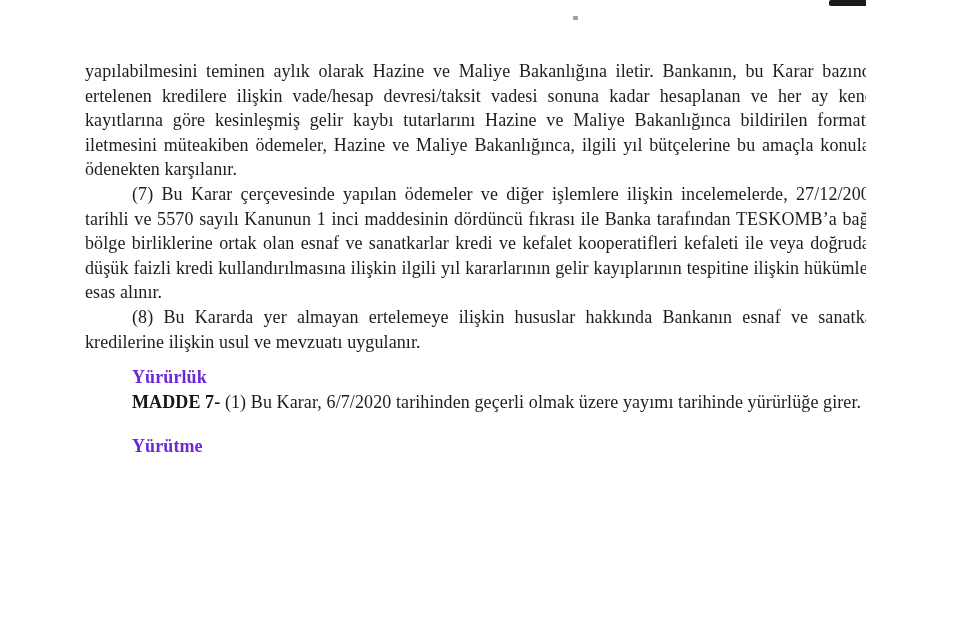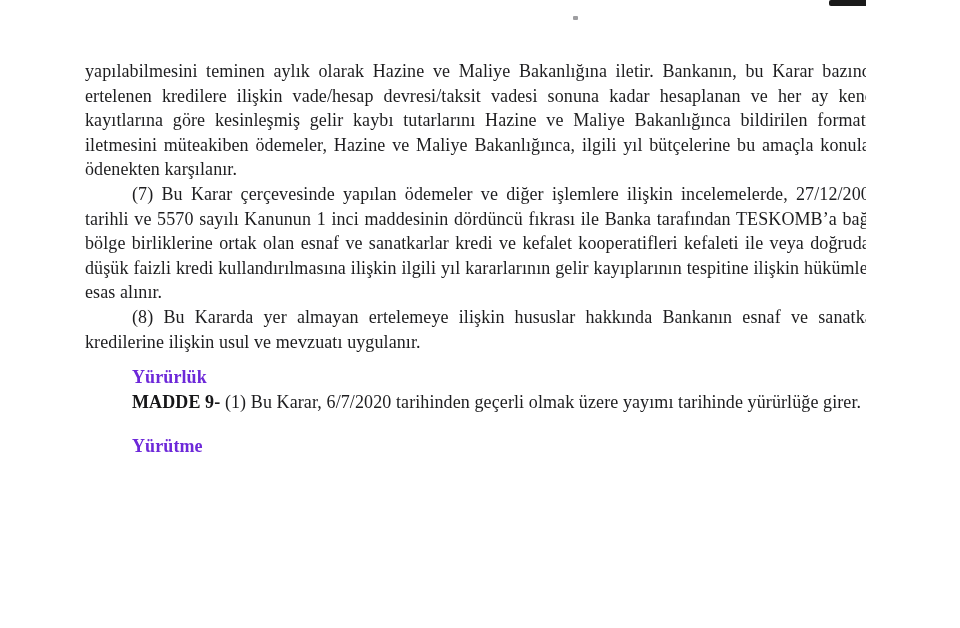--- a/index.html
+++ b/index.html
@@ -81,21 +81,21 @@
   <div class="doc-text">
 
     <p class="para">yapılabilmesini teminen aylık olarak Hazine ve Maliye Bakanlığına iletir. Bankanın, bu Karar bazında ertelenen kredilere ilişkin vade/hesap devresi/taksit vadesi sonuna kadar hesaplanan ve her ay kendi kayıtlarına göre kesinleşmiş gelir kaybı tutarlarını Hazine ve Maliye Bakanlığınca bildirilen formatta iletmesini müteakiben ödemeler, Hazine ve Maliye Bakanlığınca, ilgili yıl bütçelerine bu amaçla konulan ödenekten karşılanır.</p>
 
     <p class="para indent">(7) Bu Karar çerçevesinde yapılan ödemeler ve diğer işlemlere ilişkin incelemelerde, 27/12/2006 tarihli ve 5570 sayılı Kanunun 1 inci maddesinin dördüncü fıkrası ile Banka tarafından TESKOMB’a bağlı bölge birliklerine ortak olan esnaf ve sanatkarlar kredi ve kefalet kooperatifleri kefaleti ile veya doğrudan düşük faizli kredi kullandırılmasına ilişkin ilgili yıl kararlarının gelir kayıplarının tespitine ilişkin hükümleri esas alınır.</p>
 
     <p class="para indent">(8) Bu Kararda yer almayan ertelemeye ilişkin hususlar hakkında Bankanın esnaf ve sanatkâr kredilerine ilişkin usul ve mevzuatı uygulanır.</p>
 
     <div class="section section-1">
       <p class="heading">Yürürlük</p>
-      <p class="para indent article"><b>MADDE 9-</b><span> (1) Bu Karar, 6/7/2020 tarihinden geçerli olmak üzere yayımı tarihinde yürürlüğe girer.</span></p>
+      <p class="para indent article"><b>MADDE 7-</b><span> (1) Bu Karar, 6/7/2020 tarihinden geçerli olmak üzere yayımı tarihinde yürürlüğe girer.</span></p>
     </div>
 
     <div class="section section-2">
       <p class="heading">Yürütme</p>
     </div>
 
   </div>
 </div>
 
 </body></html>

